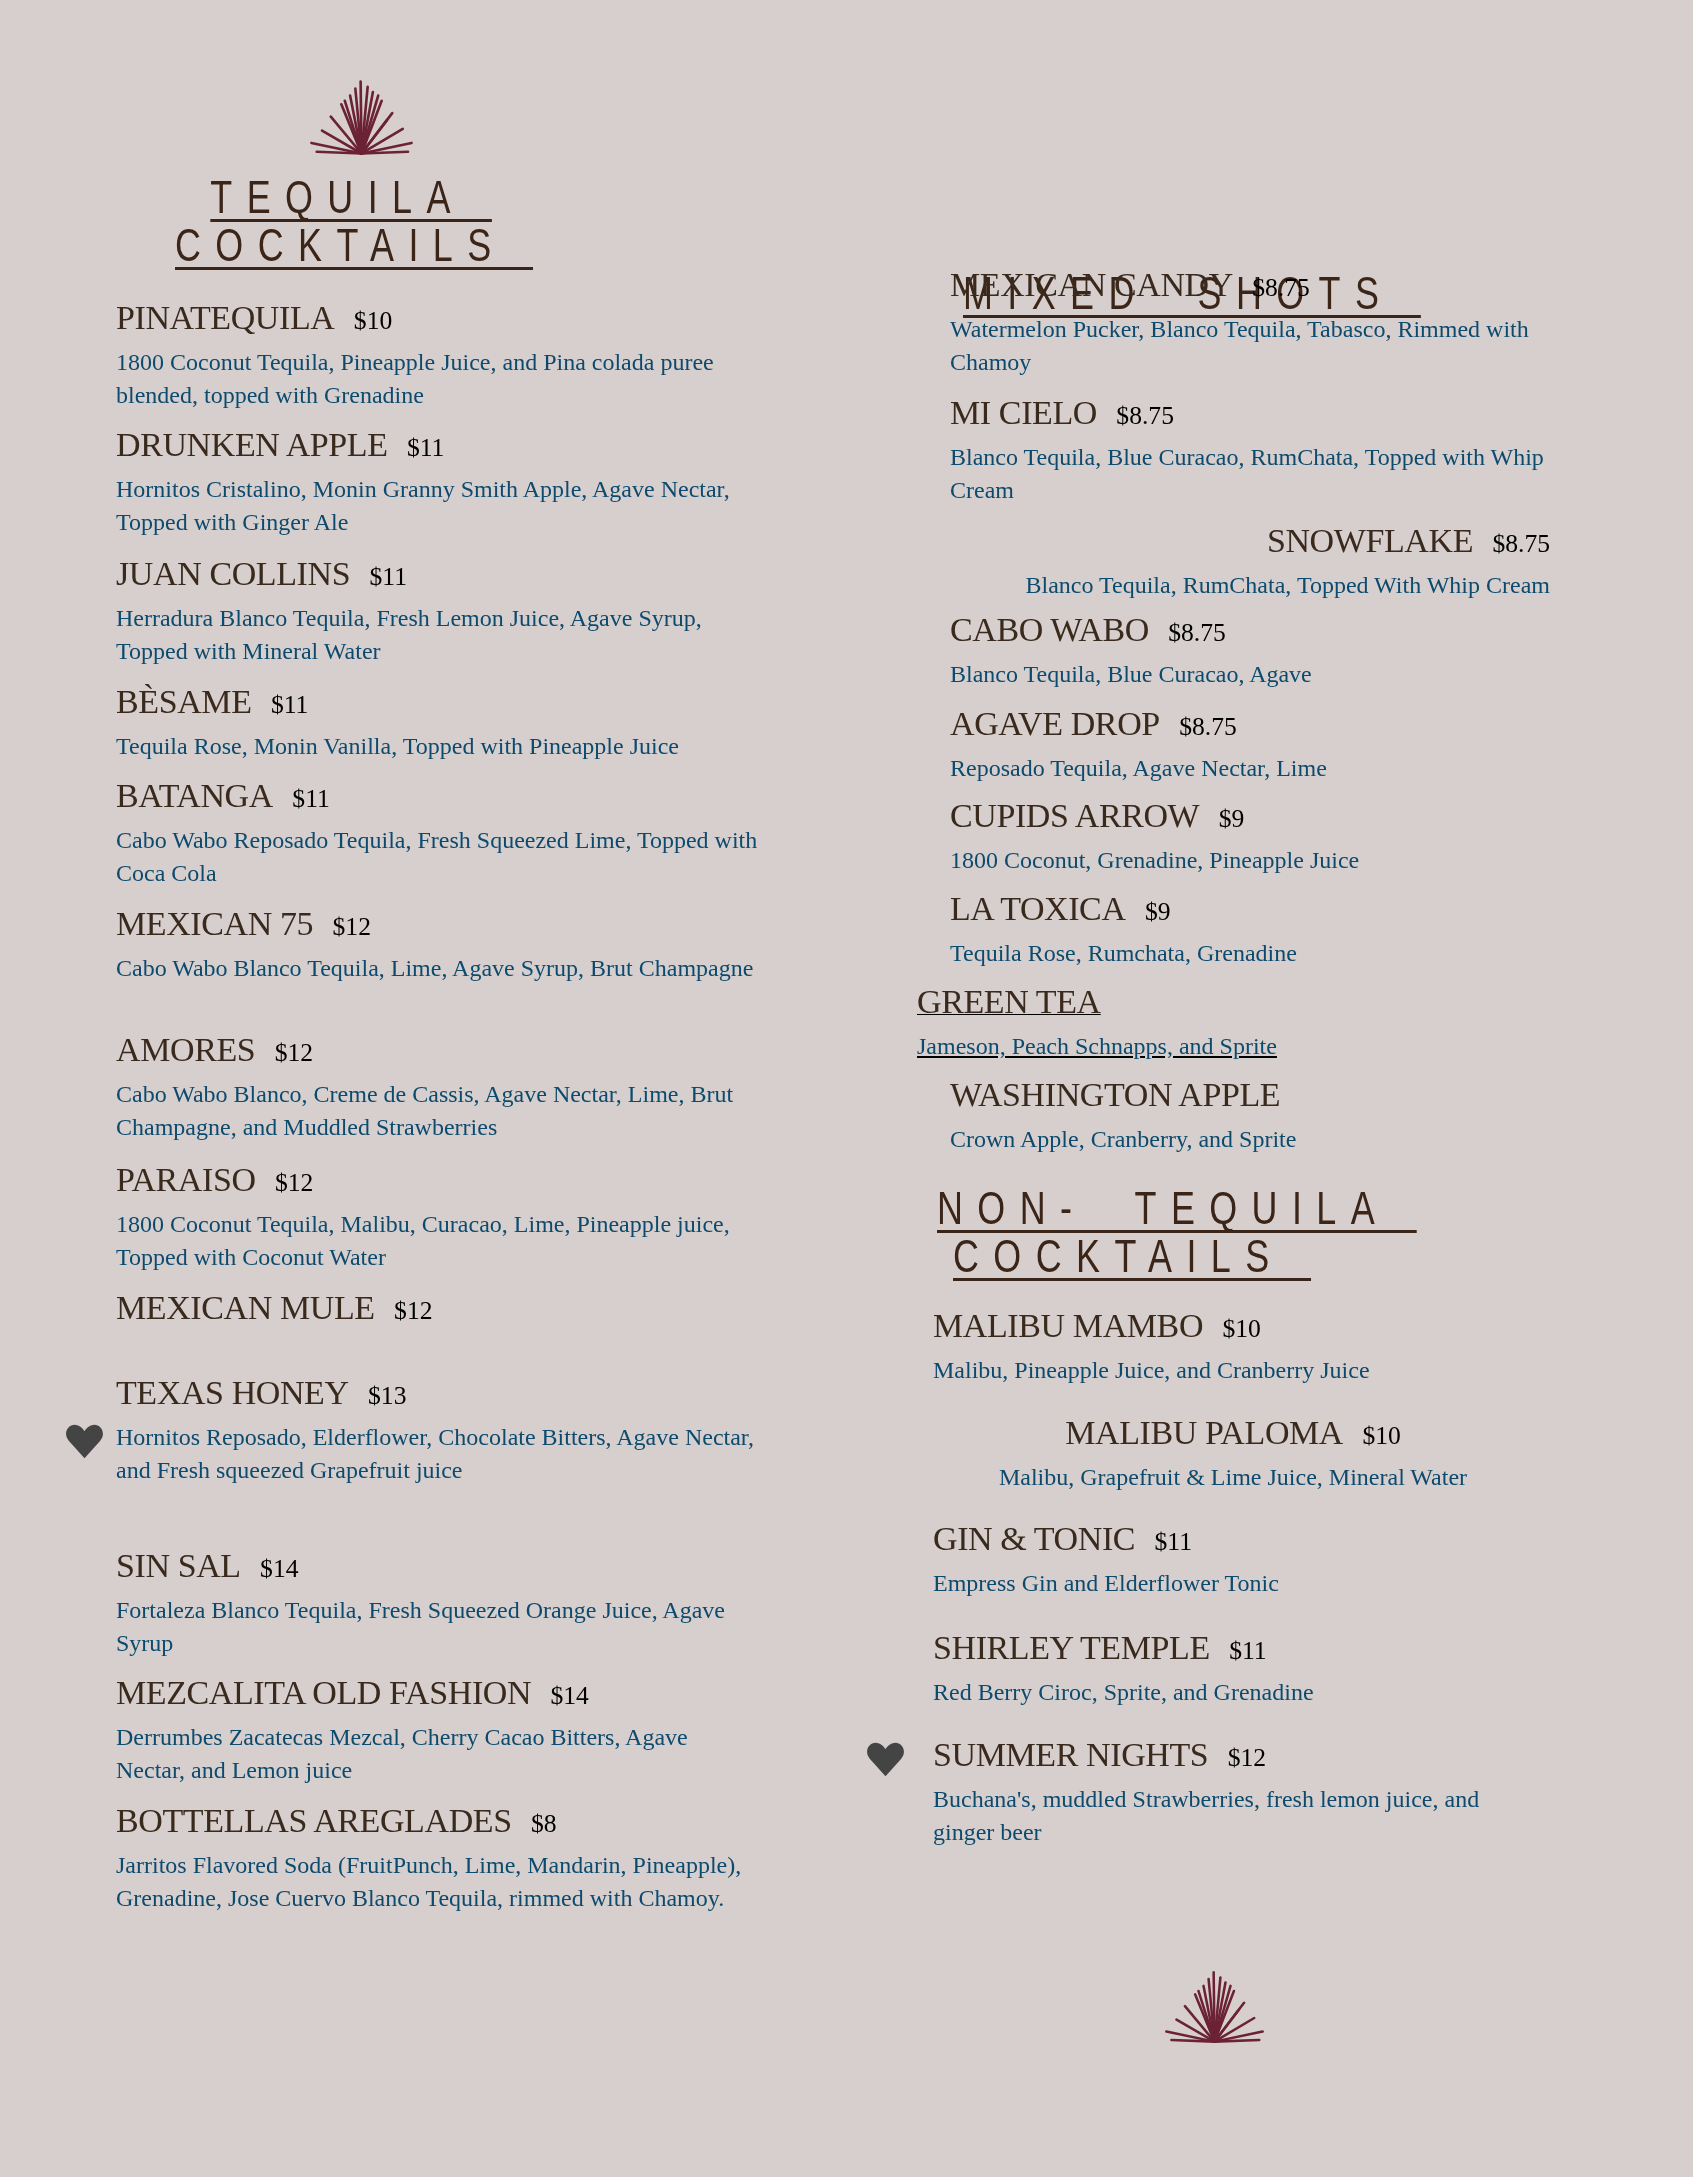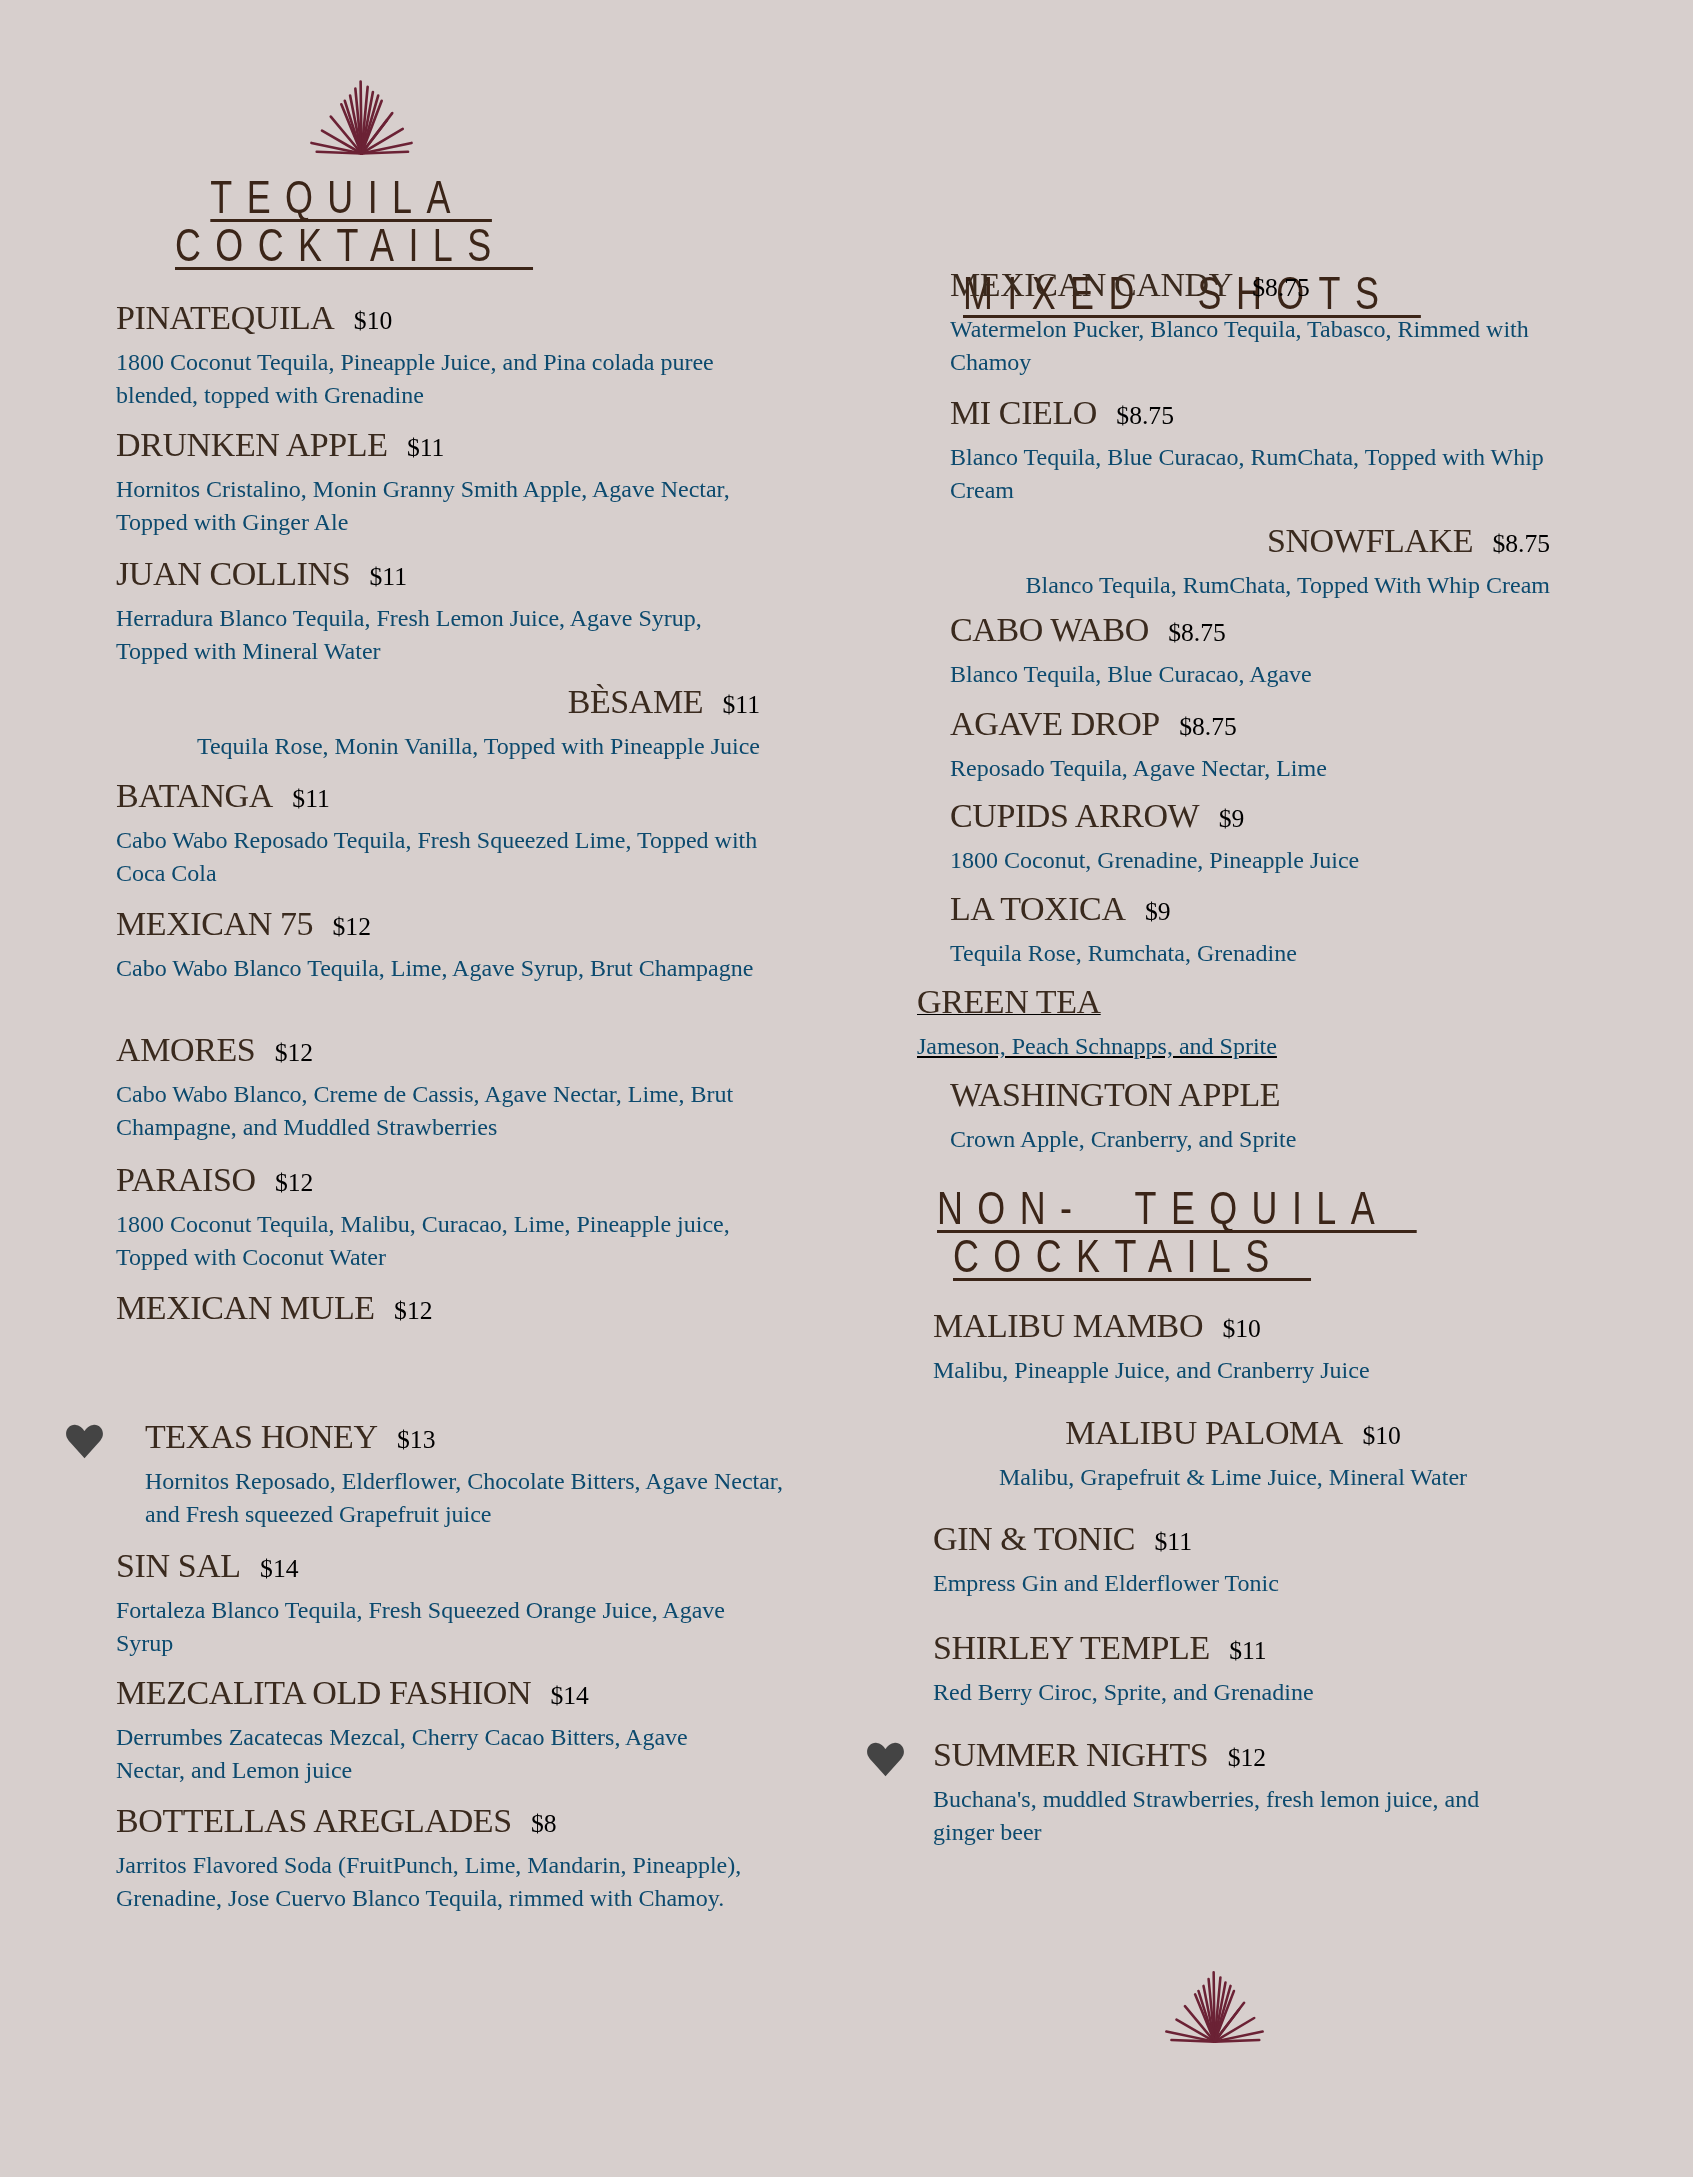--- a/index.html
+++ b/index.html
@@ -84,21 +84,21 @@
       <div class="desc">1800 Coconut Tequila, Pineapple Juice, and Pina colada puree blended, topped with Grenadine</div>
     </div>
     <div class="item" style="left: 116px; top: 425px; width: 644px;">
       <div class="title-row"><span class="name">DRUNKEN APPLE</span><span class="price">$11</span></div>
       <div class="desc">Hornitos Cristalino, Monin Granny Smith Apple, Agave Nectar, Topped with Ginger Ale</div>
     </div>
     <div class="item" style="left: 116px; top: 554px; width: 644px;">
       <div class="title-row"><span class="name">JUAN COLLINS</span><span class="price">$11</span></div>
       <div class="desc">Herradura Blanco Tequila, Fresh Lemon Juice, Agave Syrup, Topped with Mineral Water</div>
     </div>
-    <div class="item" style="left: 116px; top: 682px; width: 644px; text-align: right;">
+    <div class="item" style="left: 116px; top: 682px; width: 644px;">
       <div class="title-row"><span class="name">BÈSAME</span><span class="price">$11</span></div>
       <div class="desc">Tequila Rose, Monin Vanilla, Topped with Pineapple Juice</div>
     </div>
     <div class="item" style="left: 116px; top: 776px; width: 644px;">
       <div class="title-row"><span class="name">BATANGA</span><span class="price">$11</span></div>
       <div class="desc">Cabo Wabo Reposado Tequila, Fresh Squeezed Lime, Topped with Coca Cola</div>
     </div>
     <div class="item" style="left: 116px; top: 904px; width: 644px;">
       <div class="title-row"><span class="name">MEXICAN 75</span><span class="price">$12</span></div>
       <div class="desc">Cabo Wabo Blanco Tequila, Lime, Agave Syrup, Brut Champagne</div>
@@ -107,21 +107,21 @@
       <div class="title-row"><span class="name">AMORES</span><span class="price">$12</span></div>
       <div class="desc">Cabo Wabo Blanco, Creme de Cassis, Agave Nectar, Lime, Brut Champagne, and Muddled Strawberries</div>
     </div>
     <div class="item" style="left: 116px; top: 1160px; width: 644px;">
       <div class="title-row"><span class="name">PARAISO</span><span class="price">$12</span></div>
       <div class="desc">1800 Coconut Tequila, Malibu, Curacao, Lime, Pineapple juice, Topped with Coconut Water</div>
     </div>
     <div class="item" style="left: 116px; top: 1288px; width: 644px;">
       <div class="title-row"><span class="name">MEXICAN MULE</span><span class="price">$12</span></div>
     </div>
-    <div class="item" style="left: 116px; top: 1417px; width: 644px; margin-left: 29px;">
+    <div class="item" style="left: 116px; top: 1373px; width: 644px;">
       <div class="title-row"><span class="name">TEXAS HONEY</span><span class="price">$13</span></div>
       <div class="desc">Hornitos Reposado, Elderflower, Chocolate Bitters, Agave Nectar, and Fresh squeezed Grapefruit juice</div>
     </div>
     <div class="heart" style="left: 65px; top: 1424px;"><svg viewBox="0 0 44 40" width="39" height="35">
         <path d="M22 39 L4 19 C-3 11 3 0 12 1 C17 1.5 20 5 22 8 C24 5 27 1.5 32 1 C41 0 47 11 40 19 Z" fill="#444444"></path>
       </svg></div>
     <div class="item" style="left: 116px; top: 1546px; width: 644px;">
       <div class="title-row"><span class="name">SIN SAL</span><span class="price">$14</span></div>
       <div class="desc">Fortaleza Blanco Tequila, Fresh Squeezed Orange Juice, Agave Syrup</div>
     </div>

